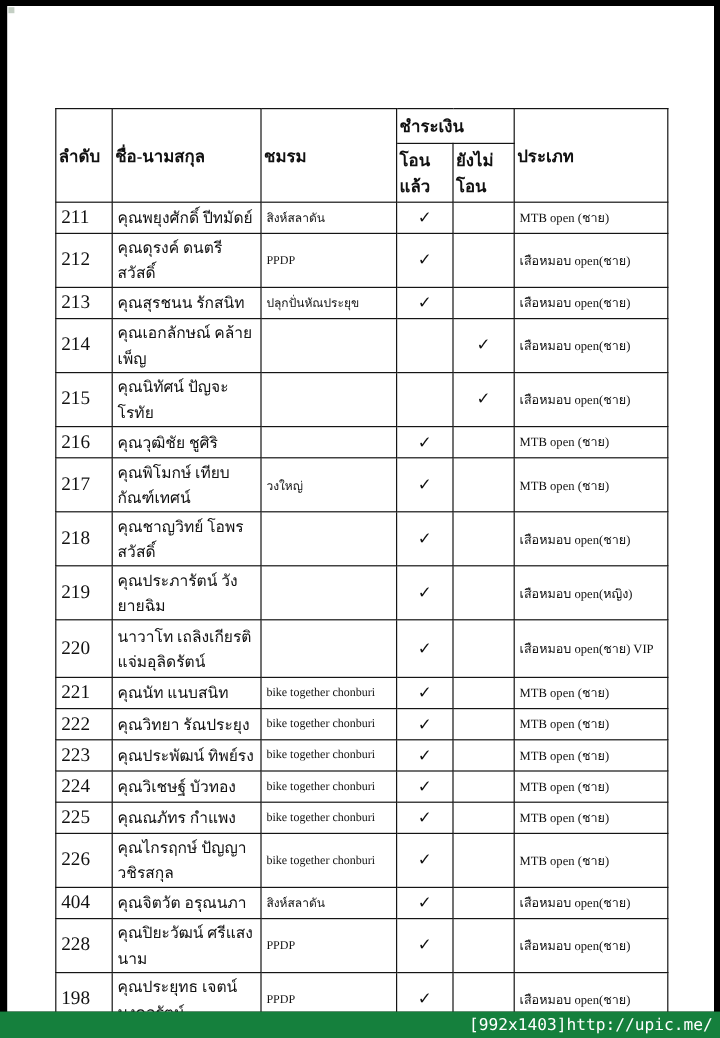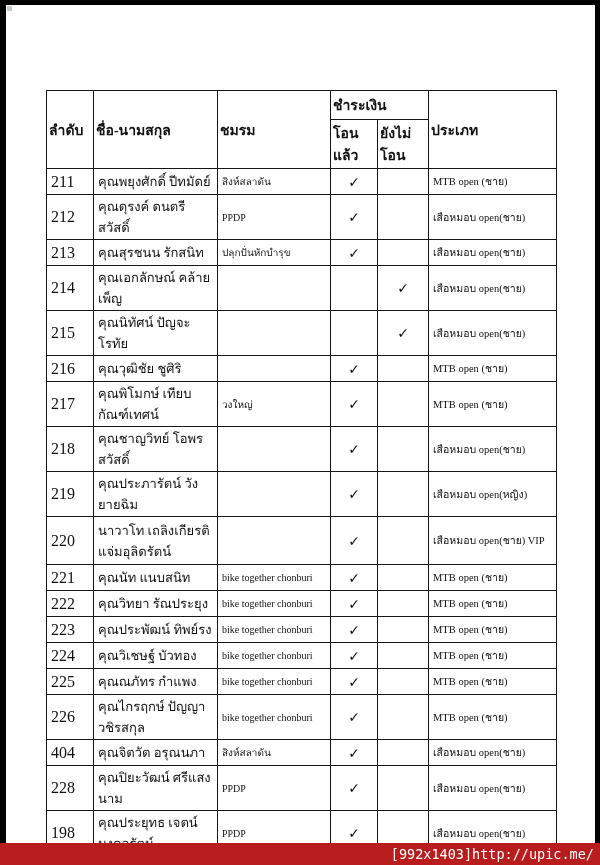--- a/index.html
+++ b/index.html
@@ -34,21 +34,21 @@
   th.tier1{height:24px;}
   th.sub{height:22px;font-size:12.5px;font-family:Liberation Mono, monospace;}
   td{height:23px;}
   td.c-no{text-align:left;font-size:16px;}
   td.c-name{font-size:13px;padding-left:6px;margin-left:24px;}
   td.c-club{font-size:10px;padding-left:5px;}
   td.c-check{text-align:center;font-family:"DejaVu Sans","Liberation Sans",sans-serif;font-weight:bold;font-size:14px;}
   td.c-cat{font-size:10.5px;padding-left:5px;}
   .footer-bar{
     position:absolute;left:0;bottom:0;width:600px;height:22px;
-    background:#b91c1c;color:#fff;
+    background:#15803d;color:#fff;
     display:flex;align-items:center;justify-content:flex-end;
     box-sizing:border-box;padding-right:6px;
     font-family:"DejaVu Sans Mono","Liberation Mono",monospace;
     font-size:13.5px;letter-spacing:0px;
   }
 </style>
 </head>
 <body>
 
 <div class="page">
@@ -89,21 +89,21 @@
           <td class="c-no">212</td>
           <td class="c-name">คุณดุรงค์ ดนตรีสวัสดิ์</td>
           <td class="c-club">PPDP</td>
           <td class="c-check">✓</td>
           <td class="c-check"></td>
           <td class="c-cat">เสือหมอบ open(ชาย)</td>
         </tr>
         <tr>
           <td class="c-no">213</td>
           <td class="c-name">คุณสุรชนน รักสนิท</td>
-          <td class="c-club">ปลุกปั่นหักบำรุข</td>
+          <td class="c-club">ปลุกปั่นหัณประยุข</td>
           <td class="c-check">✓</td>
           <td class="c-check"></td>
           <td class="c-cat">เสือหมอบ open(ชาย)</td>
         </tr>
         <tr>
           <td class="c-no">214</td>
           <td class="c-name">คุณเอกลักษณ์ คล้ายเพ็ญ</td>
           <td class="c-club"></td>
           <td class="c-check"></td>
           <td class="c-check">✓</td>

